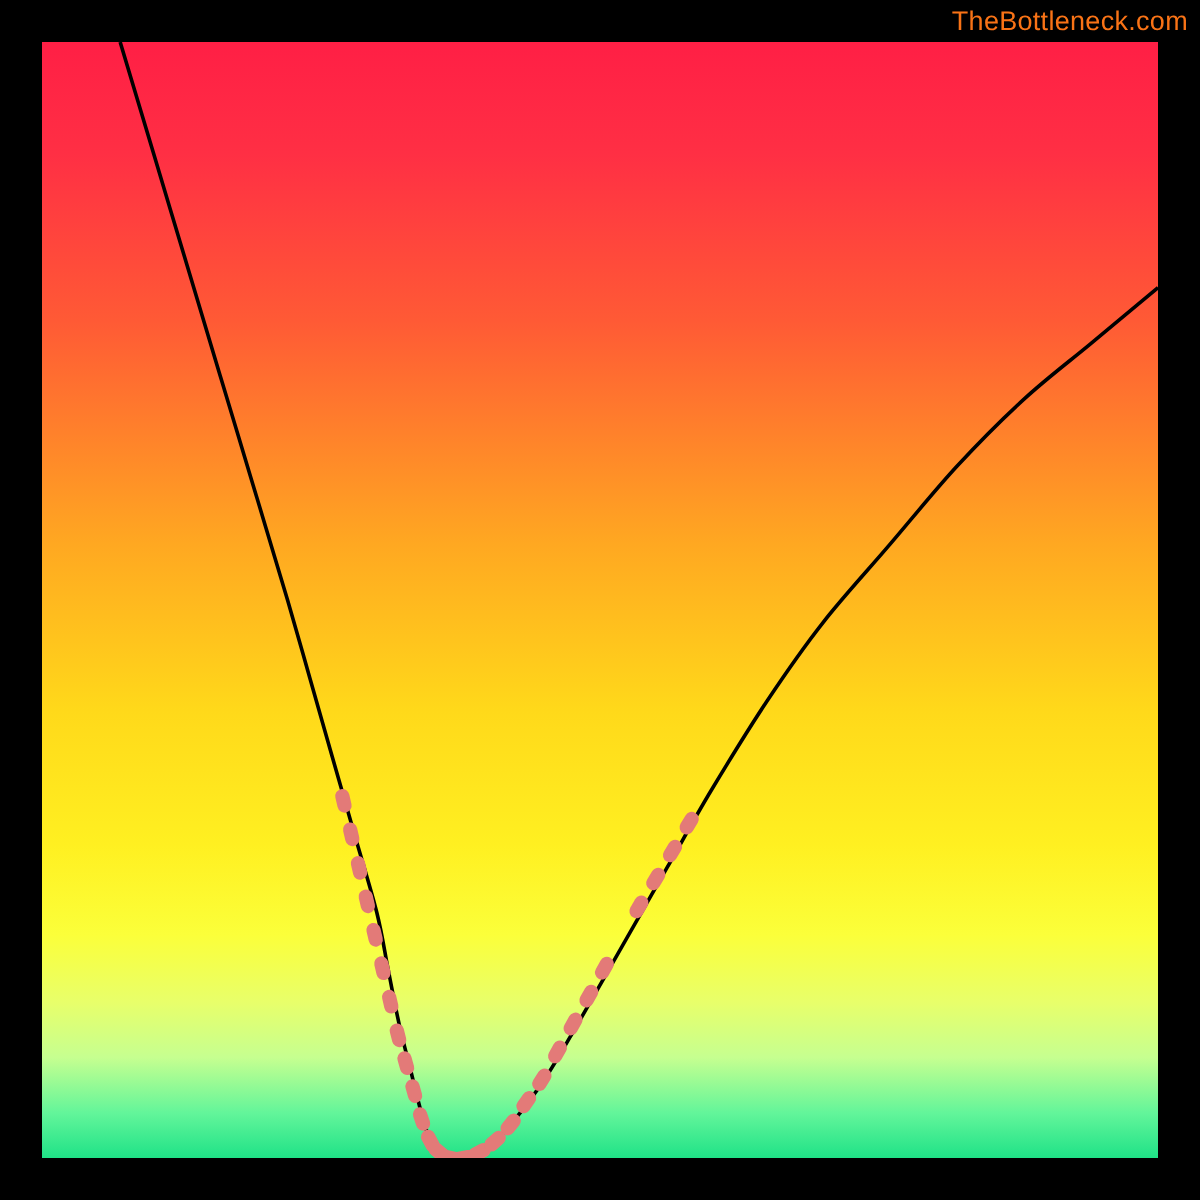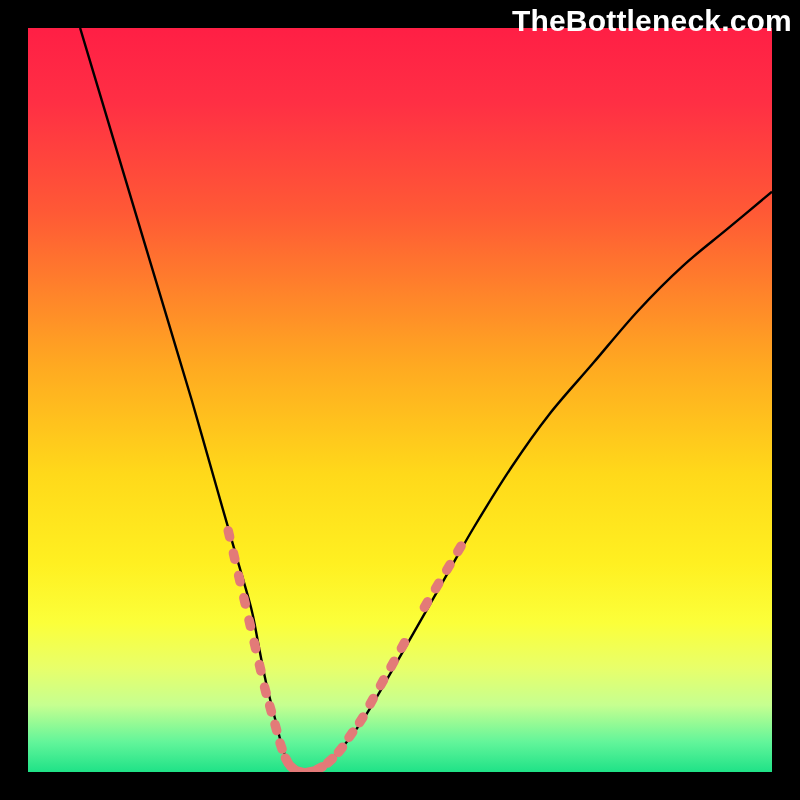--- a/index.html
+++ b/index.html
@@ -20,23 +20,23 @@
     background: #000;
   }
   .plot {
     position: absolute;
     inset: 0;
   }
   .watermark {
     position: absolute;
     top: 4px;
     right: 8px;
-    color: #ffffff;
-    font-size: 30px;
-    font-weight: 700;
+    color: #f97316;
+    font-size: 18px;
+    font-weight: 400;
     letter-spacing: 0.2px;
     user-select: none;
   }
 </style>
 </head>
 <body>
 
 <div class="frame">
   <svg class="plot" viewBox="0 0 744 744" preserveAspectRatio="none">
     <defs>

